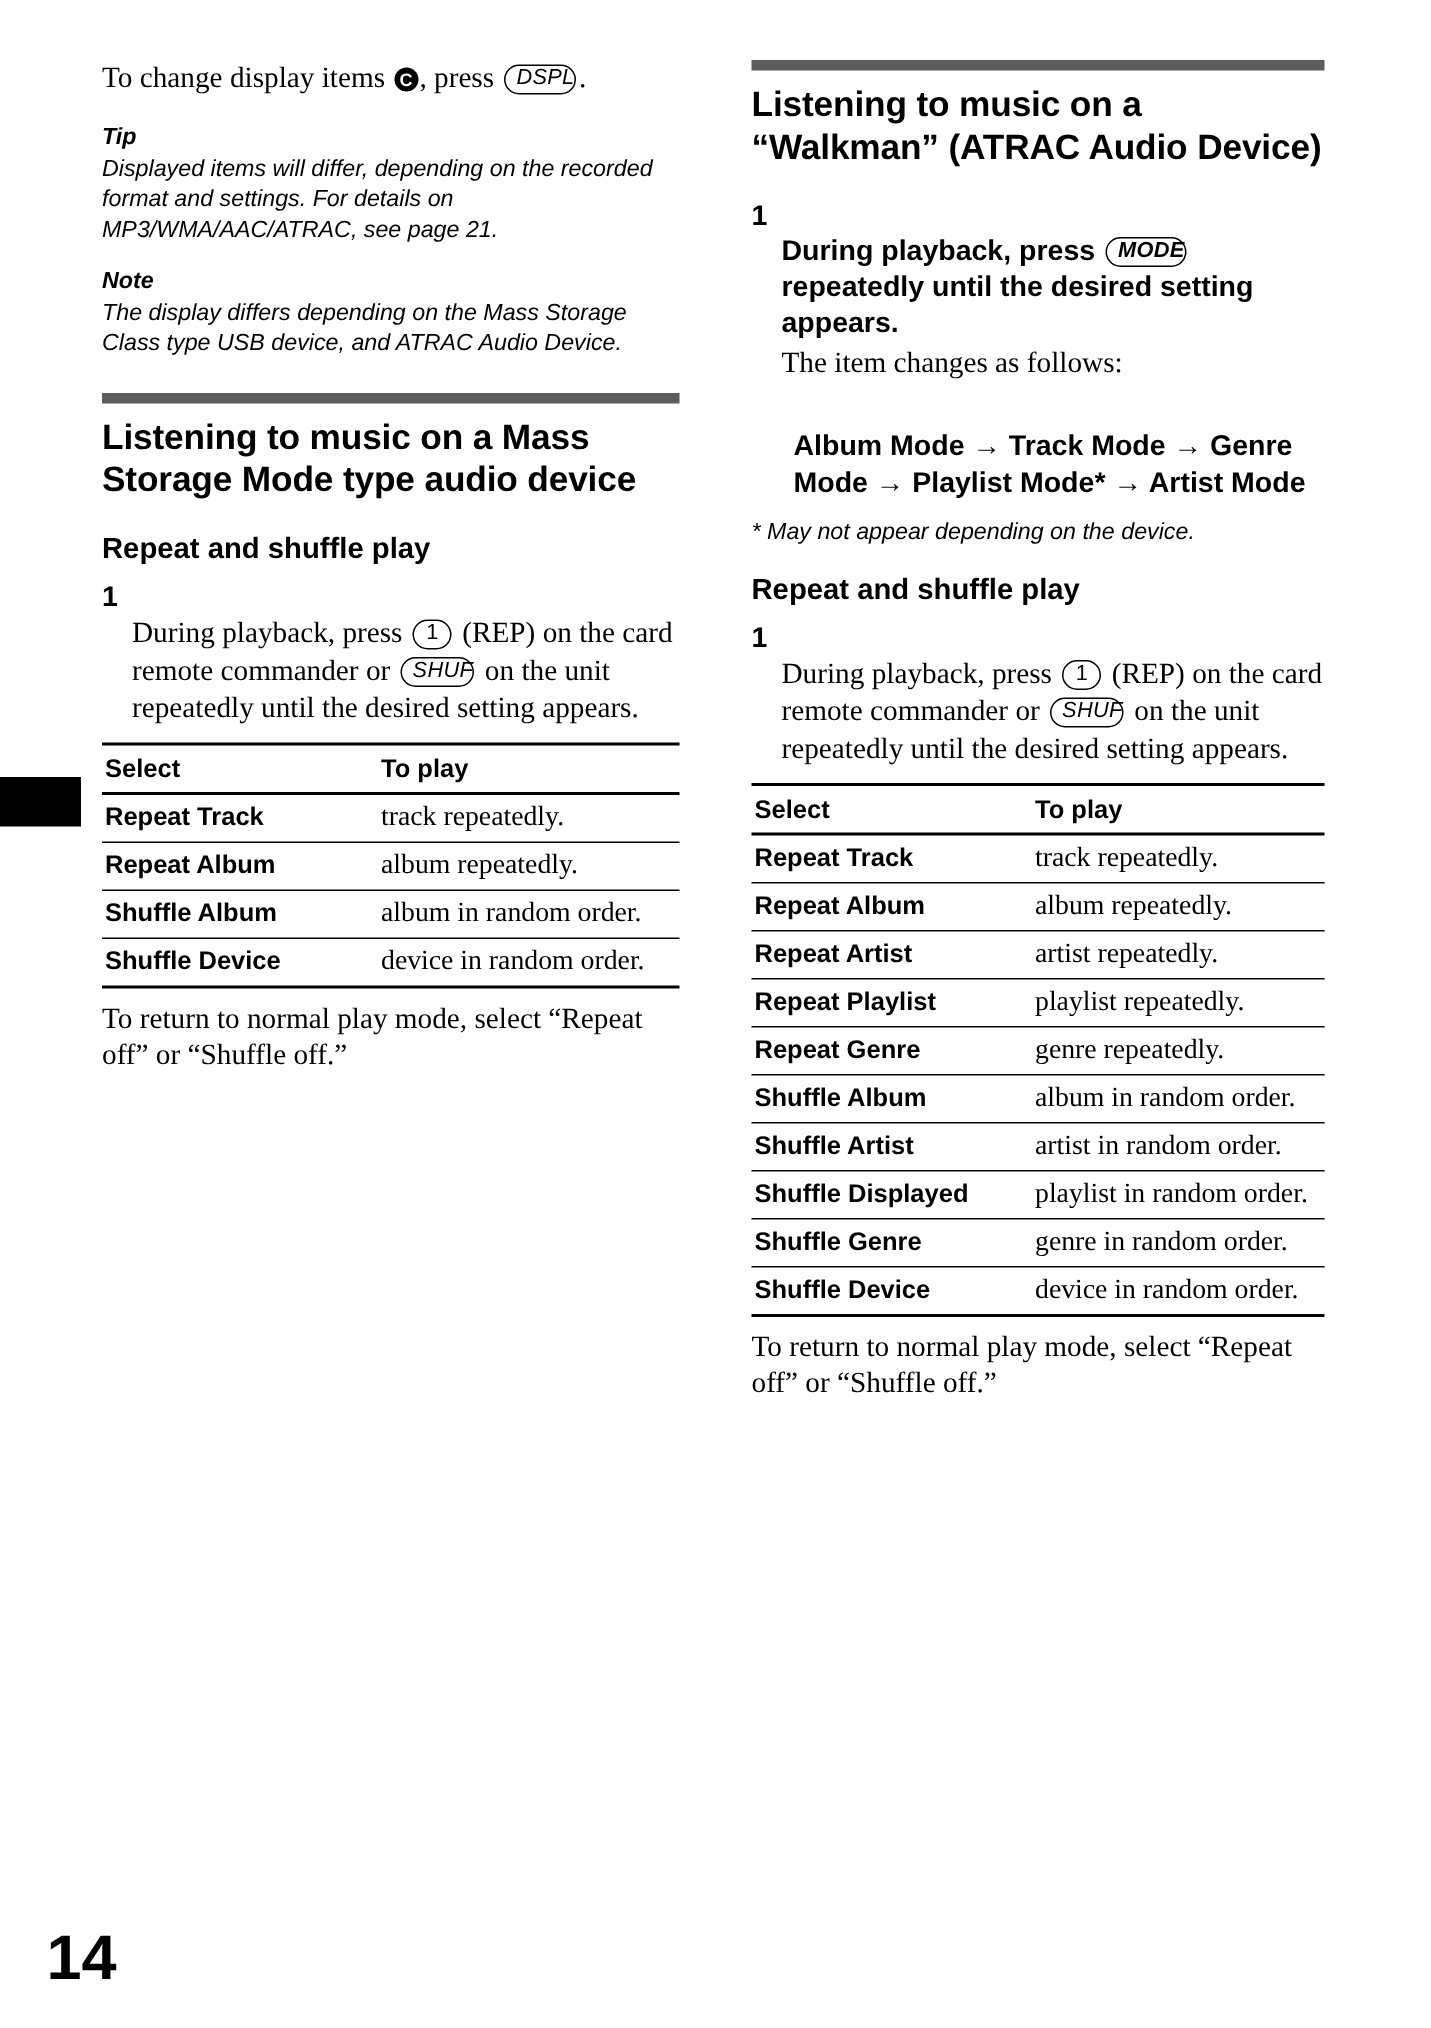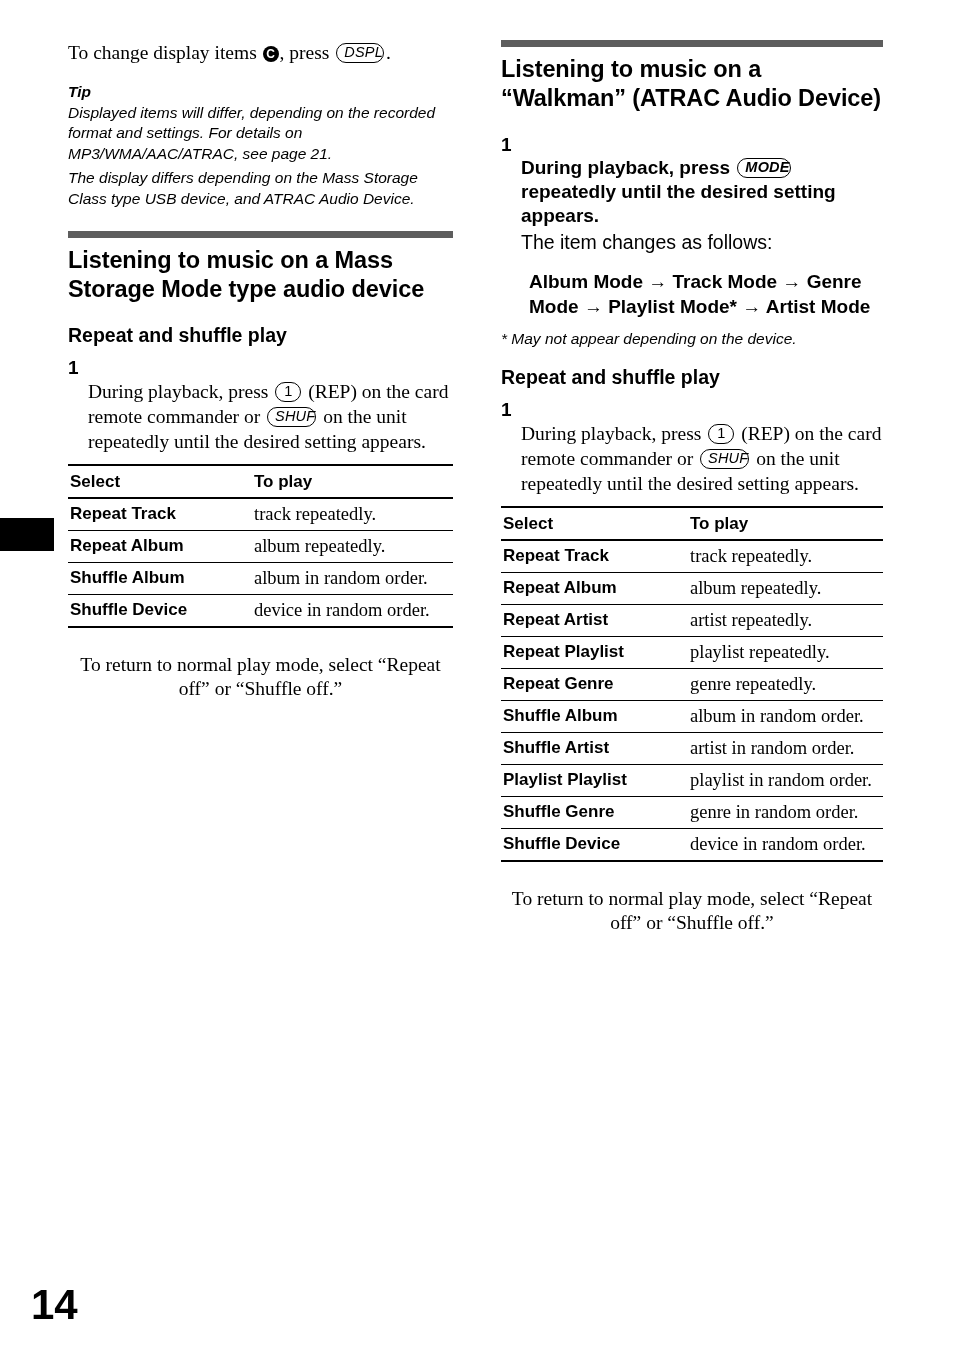--- a/index.html
+++ b/index.html
@@ -148,33 +148,33 @@
     font-size: 19.5px;
     line-height: 25px;
   }
   .step-text-bold {
     font-family: "Liberation Sans", sans-serif;
     font-weight: bold;
     font-size: 19px;
     line-height: 24px;
   }
   .step-sub-serif {
-    font-family: Liberation Sans, sans-serif;
+    font-family: Liberation Serif, serif;
     font-size: 19.5px;
     line-height: 25px;
     margin-top: 2px;
   }
 
   
   .flow {
     font-family: "Liberation Sans", sans-serif;
     font-weight: bold;
     font-size: 19px;
     line-height: 25px;
-    margin: 14px 0 10px 28px;
+    margin: 30px 0 10px 28px;
   }
   .footnote {
     font-family: "Liberation Sans", sans-serif;
     font-style: italic;
     font-size: 15.5px;
     line-height: 20px;
     margin: 0 0 2px 0;
   }
 
   
@@ -219,22 +219,21 @@
   }
   .col-left  table.spec th:first-child,
   .col-left  table.spec td:first-child { width: 180px; }
   .col-right table.spec th:first-child,
   .col-right table.spec td:first-child { width: 183px; }
 
   .after-table {
     font-family: "Liberation Serif", serif;
     font-size: 19.5px;
     line-height: 24px;
-    margin: 25px 0 0 0;
-    text-align: center;
+    margin: 9px 0 0 0;
   }
 
   
   .folio {
     position: absolute;
     left: 31px;
     bottom: 26px;
     font-family: "Liberation Sans", sans-serif;
     font-weight: bold;
     font-size: 42px;
@@ -246,20 +245,21 @@
 
 <div class="edge-tab"></div>
 
 <div class="col col-left">
 
   <p class="intro-line"><span>To change display items </span><span class="badge-filled">C</span><span>, press </span><span class="keycap">DSPL</span><span>.</span></p>
 
   <p class="tipnote-head first">Tip</p>
   <p class="tipnote">Displayed items will differ, depending on the recorded format and settings. For details on MP3/WMA/AAC/ATRAC, see page 21.</p>
 
+  <p class="tipnote-head">Note</p>
   <p class="tipnote">The display differs depending on the Mass Storage Class type USB device, and ATRAC Audio Device.</p>
 
   <div class="section-rule"></div>
   <h2 class="section-title">Listening to music on a Mass Storage Mode type audio device</h2>
 
   <h3 class="sub-title">Repeat and shuffle play</h3>
 
   <div class="step">
     <div class="step-num">1</div>
     <div class="step-body">
@@ -352,21 +352,21 @@
       </tr>
       <tr>
         <th>Shuffle Album</th>
         <td>album in random order.</td>
       </tr>
       <tr>
         <th>Shuffle Artist</th>
         <td>artist in random order.</td>
       </tr>
       <tr>
-        <th>Playlist Playlist</th>
+        <th>Shuffle Displayed</th>
         <td>playlist in random order.</td>
       </tr>
       <tr>
         <th>Shuffle Genre</th>
         <td>genre in random order.</td>
       </tr>
       <tr>
         <th>Shuffle Device</th>
         <td>device in random order.</td>
       </tr>

